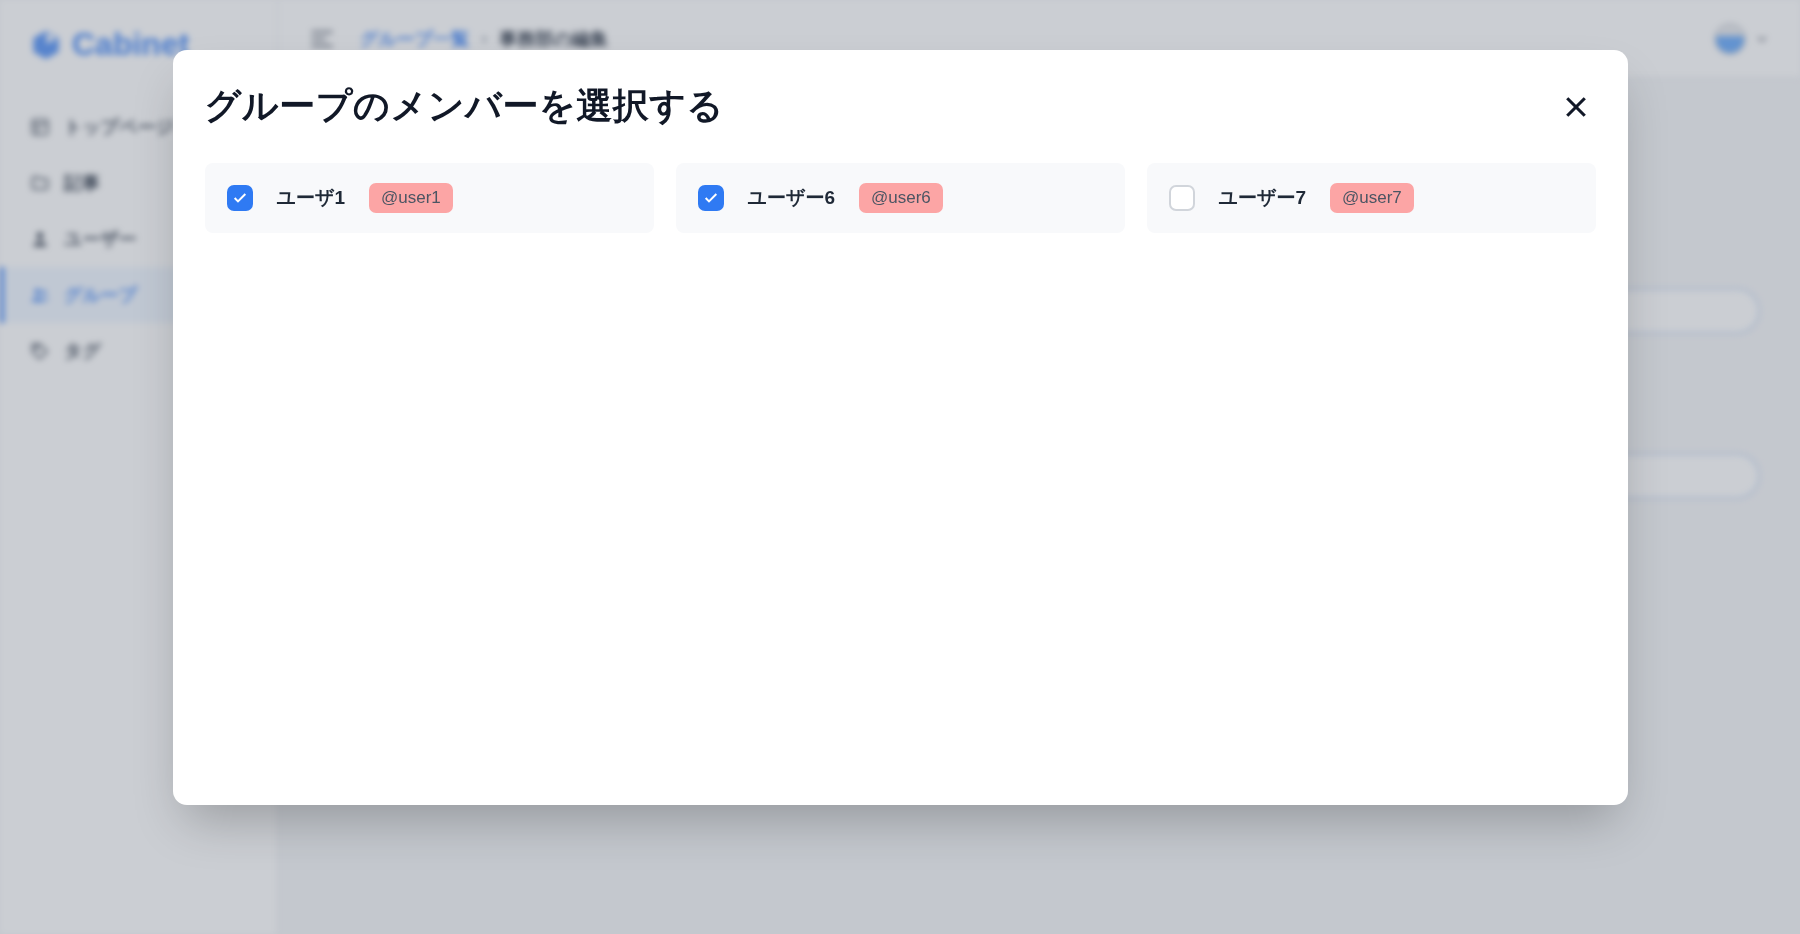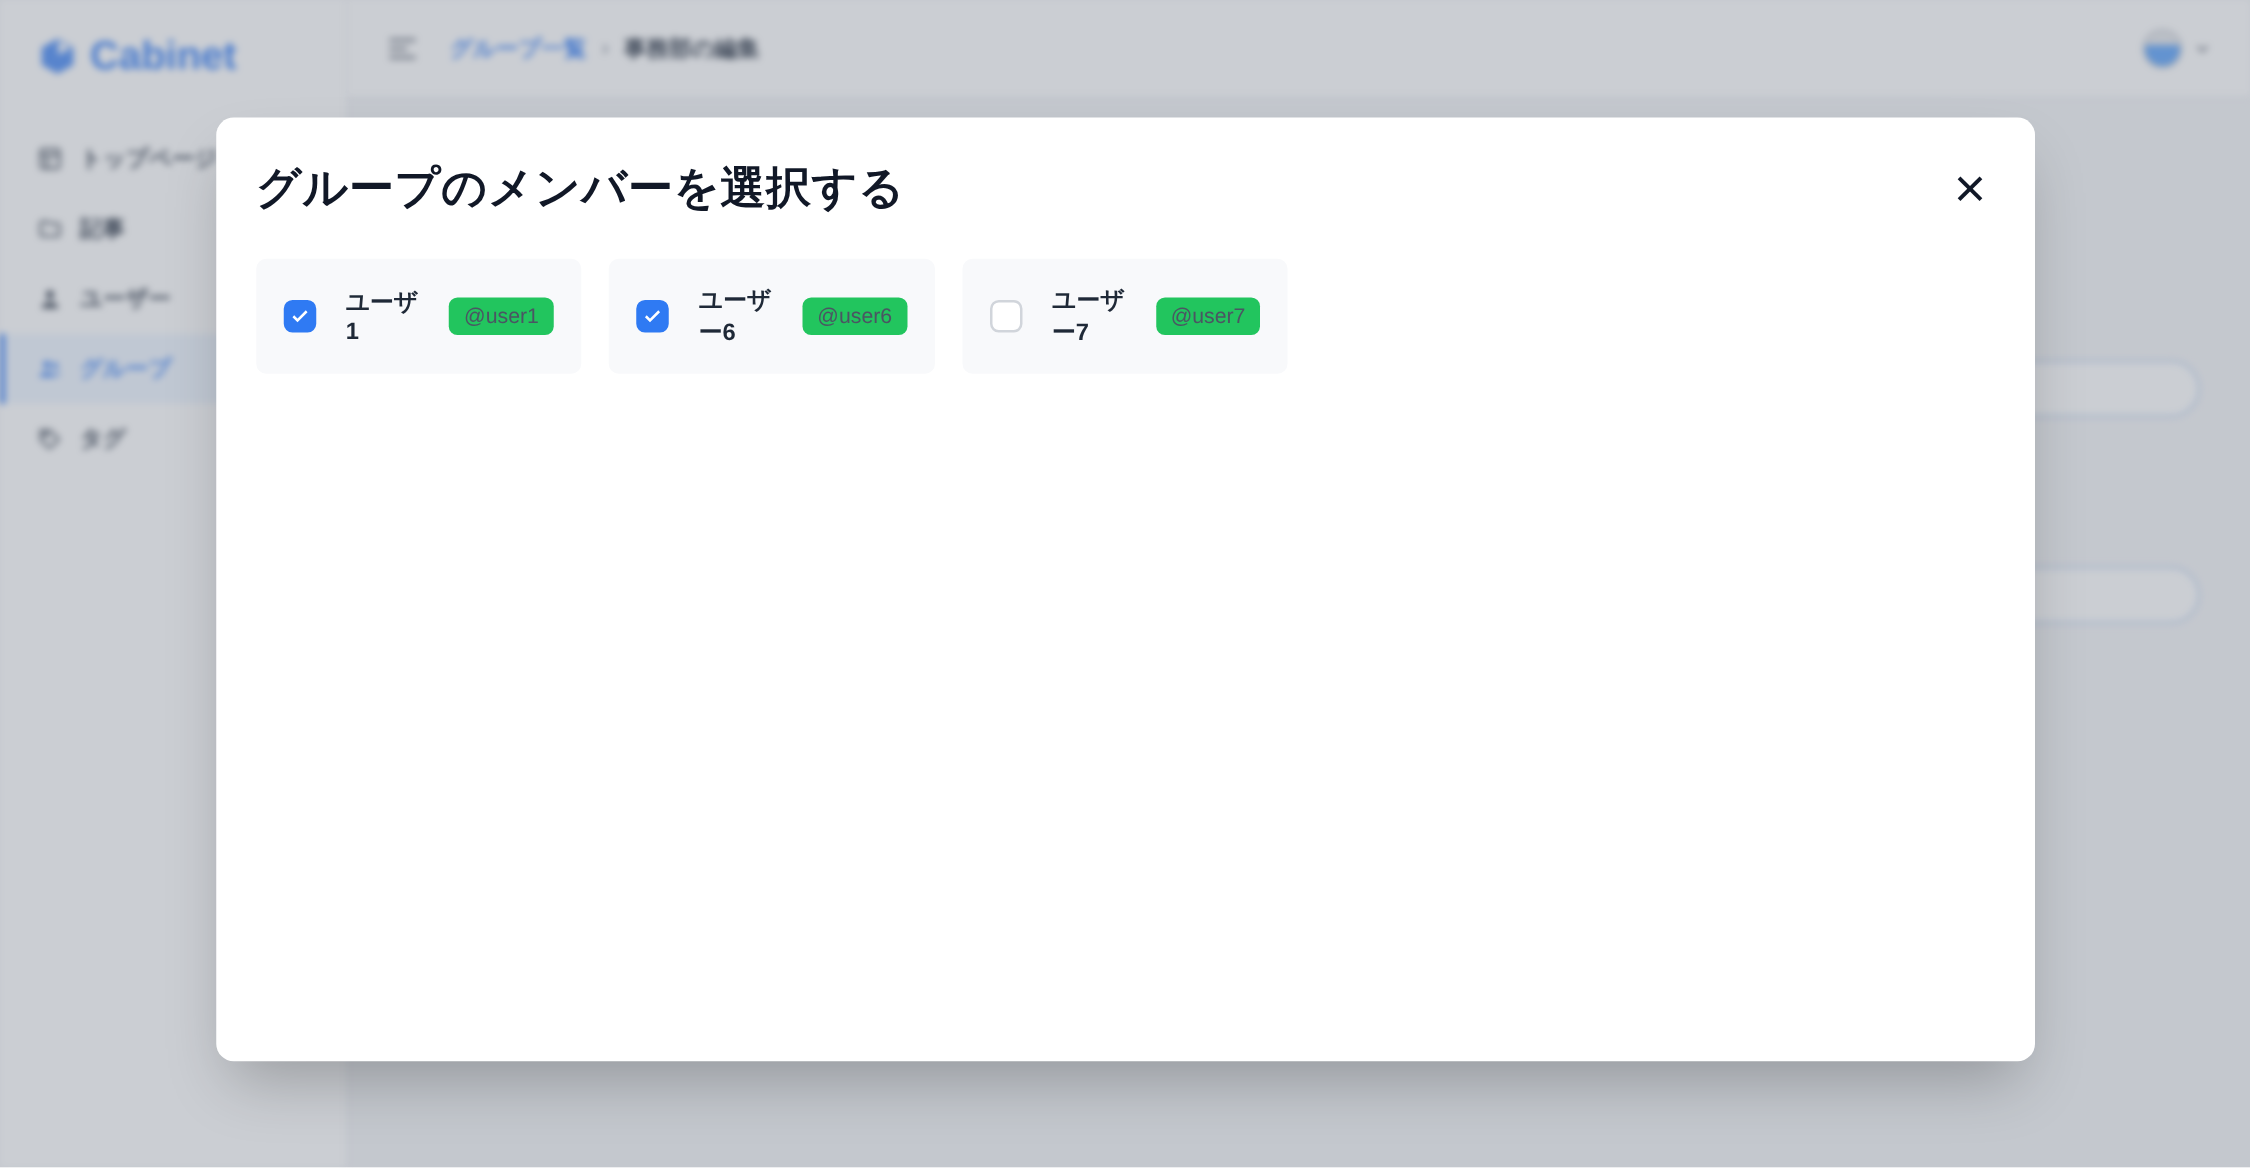--- a/index.html
+++ b/index.html
@@ -149,21 +149,21 @@
     .hint2 { position: absolute; left: 60px; right: 40px; top: 375px; }
     
     
     .overlay {
       position: absolute;
       inset: 0;
       background: rgba(107, 114, 128, 0.35);
       display: flex;
       align-items: flex-start;
       justify-content: center;
-      padding-top: 94px;
+      padding-top: 50px;
     }
     .modal {
       width: 1455px;
       height: 755px;
       background: #ffffff;
       border-radius: 14px;
       box-shadow: 0 25px 50px -12px rgba(0,0,0,0.25);
       padding: 32px 32px;
       display: flex;
       flex-direction: column;
@@ -190,21 +190,21 @@
       color: #111827;
     }
     .close-btn svg {
       width: 30px;
       height: 30px;
       stroke-width: 2.5;
     }
     
     .member-grid {
       display: grid;
-      grid-template-columns: repeat(5, 1fr);
+      grid-template-columns: repeat(3, 1fr);
       gap: 22px;
     }
     .member-item {
       background: #f8f9fb;
       border-radius: 8px;
       padding: 20px 22px;
       display: flex;
       align-items: center;
       gap: 24px;
       cursor: pointer;
@@ -229,21 +229,21 @@
       height: 16px;
       color: #ffffff;
       stroke-width: 3;
     }
     .member-name {
       font-size: 19px;
       font-weight: 600;
       color: #1f2937;
     }
     .member-handle {
-      background: #22c55e;
+      background: #fca5a5;
       color: #4b5563;
       font-size: 17px;
       padding: 5px 12px;
       border-radius: 7px;
     }
   </style>
 </head>
 <body>
 
 <div class="backdrop">

